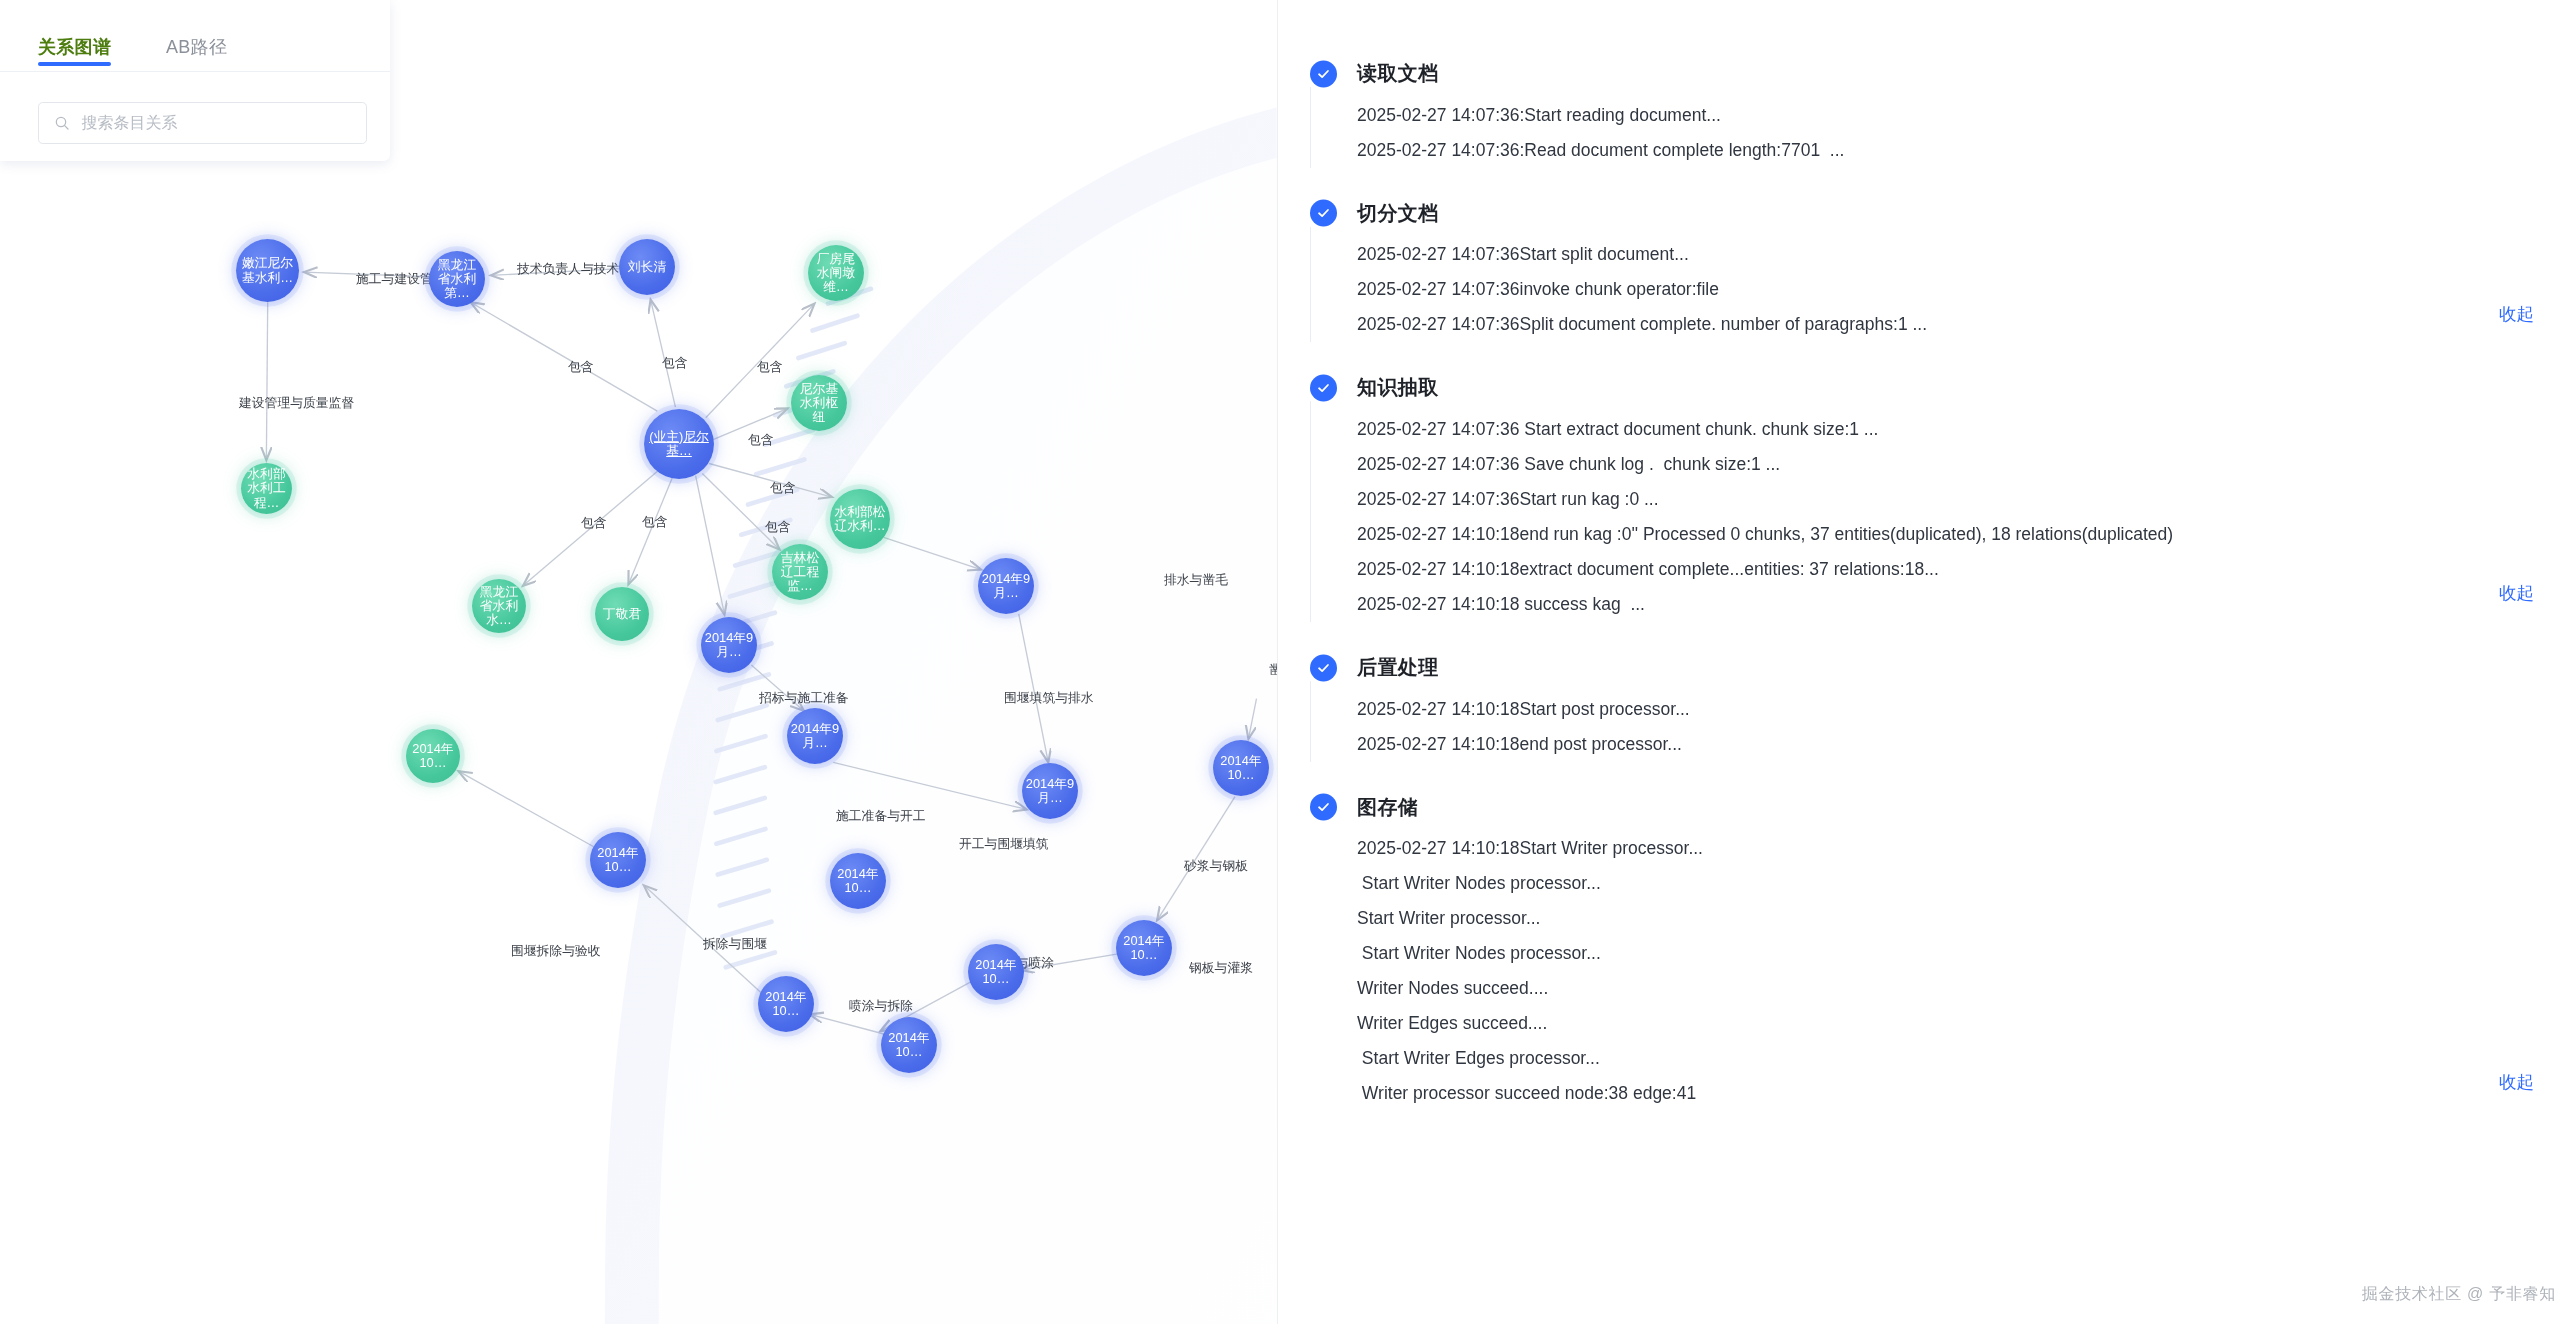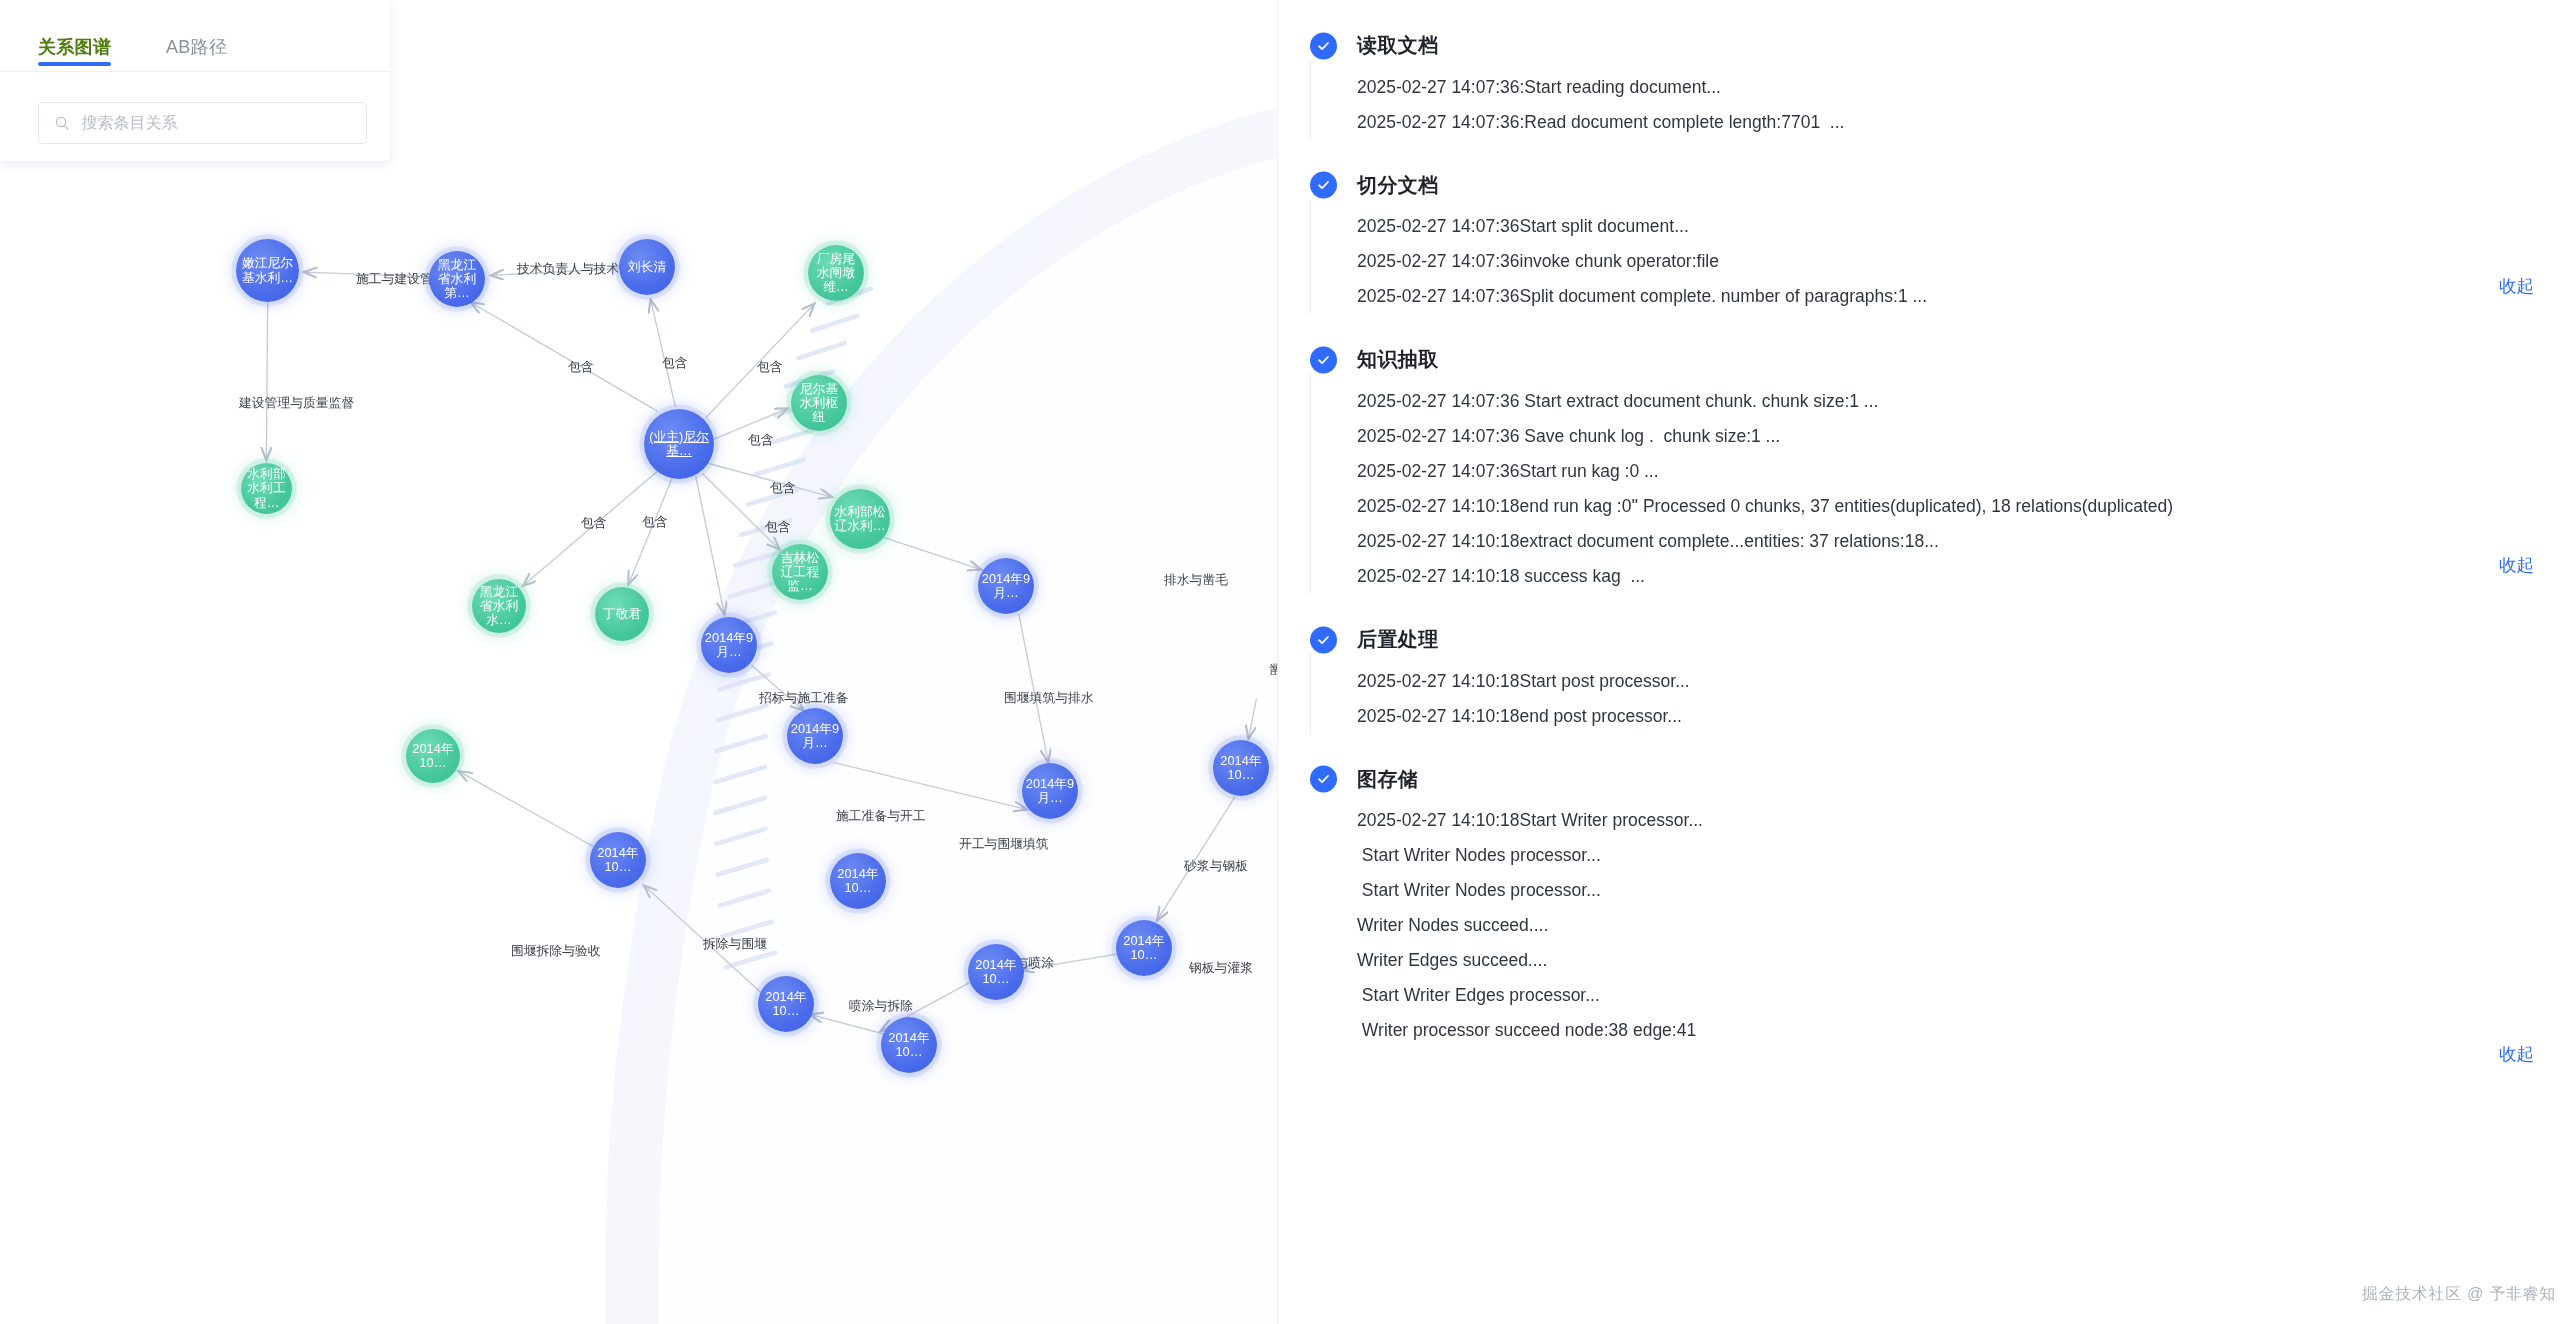--- a/index.html
+++ b/index.html
@@ -287,21 +287,21 @@
       <svg class="mag" width="16" height="16" viewBox="0 0 24 24">
         <circle cx="10.5" cy="10.5" r="7" fill="none" stroke="#b7bcc4" stroke-width="1.9"></circle>
         <line x1="15.6" y1="15.6" x2="21" y2="21" stroke="#b7bcc4" stroke-width="1.9" stroke-linecap="round"></line>
       </svg>
       <input id="search-input" type="text" placeholder="搜索条目关系" style="">
     </div>
   </div>
 </div>
 
 <div id="log-panel">
-  <div id="log-sections" style="padding-top:28px;">
+  <div id="log-sections" style="padding-top:56px;">
       <div class="log-section" style="margin-bottom: 28px;">
         <div class="rail"></div>
         <div class="sec-head">
           <div class="check" style="background: rgb(47, 107, 255);">
             <svg width="15" height="15" viewBox="0 0 22 22">
               <path d="M4.5 11.4 L9 15.6 L17.5 6.6" fill="none" stroke="#fff" stroke-width="2.6" stroke-linecap="round" stroke-linejoin="round"></path>
             </svg>
           </div>
           <div class="sec-title">读取文档</div>
         </div>
@@ -367,20 +367,21 @@
           <div class="check" style="background: rgb(47, 107, 255);">
             <svg width="15" height="15" viewBox="0 0 22 22">
               <path d="M4.5 11.4 L9 15.6 L17.5 6.6" fill="none" stroke="#fff" stroke-width="2.6" stroke-linecap="round" stroke-linejoin="round"></path>
             </svg>
           </div>
           <div class="sec-title">图存储</div>
         </div>
         <div style="position: relative;">
           <div class="log-line">2025-02-27 14:10:18Start Writer processor...</div>
           <div class="log-line"> Start Writer Nodes processor...</div>
+          <div class="log-line">Start Writer processor...</div>
           <div class="log-line"> Start Writer Nodes processor...</div>
           <div class="log-line">Writer Nodes succeed....</div>
           <div class="log-line">Writer Edges succeed....</div>
           <div class="log-line"> Start Writer Edges processor...</div>
           <div class="log-line"> Writer processor succeed node:38 edge:41</div>
           <div class="collapse" style="top: 239px;">收起</div>
         </div>
       </div>
     </div>
   <div id="watermark">掘金技术社区 @ 予非睿知</div>

